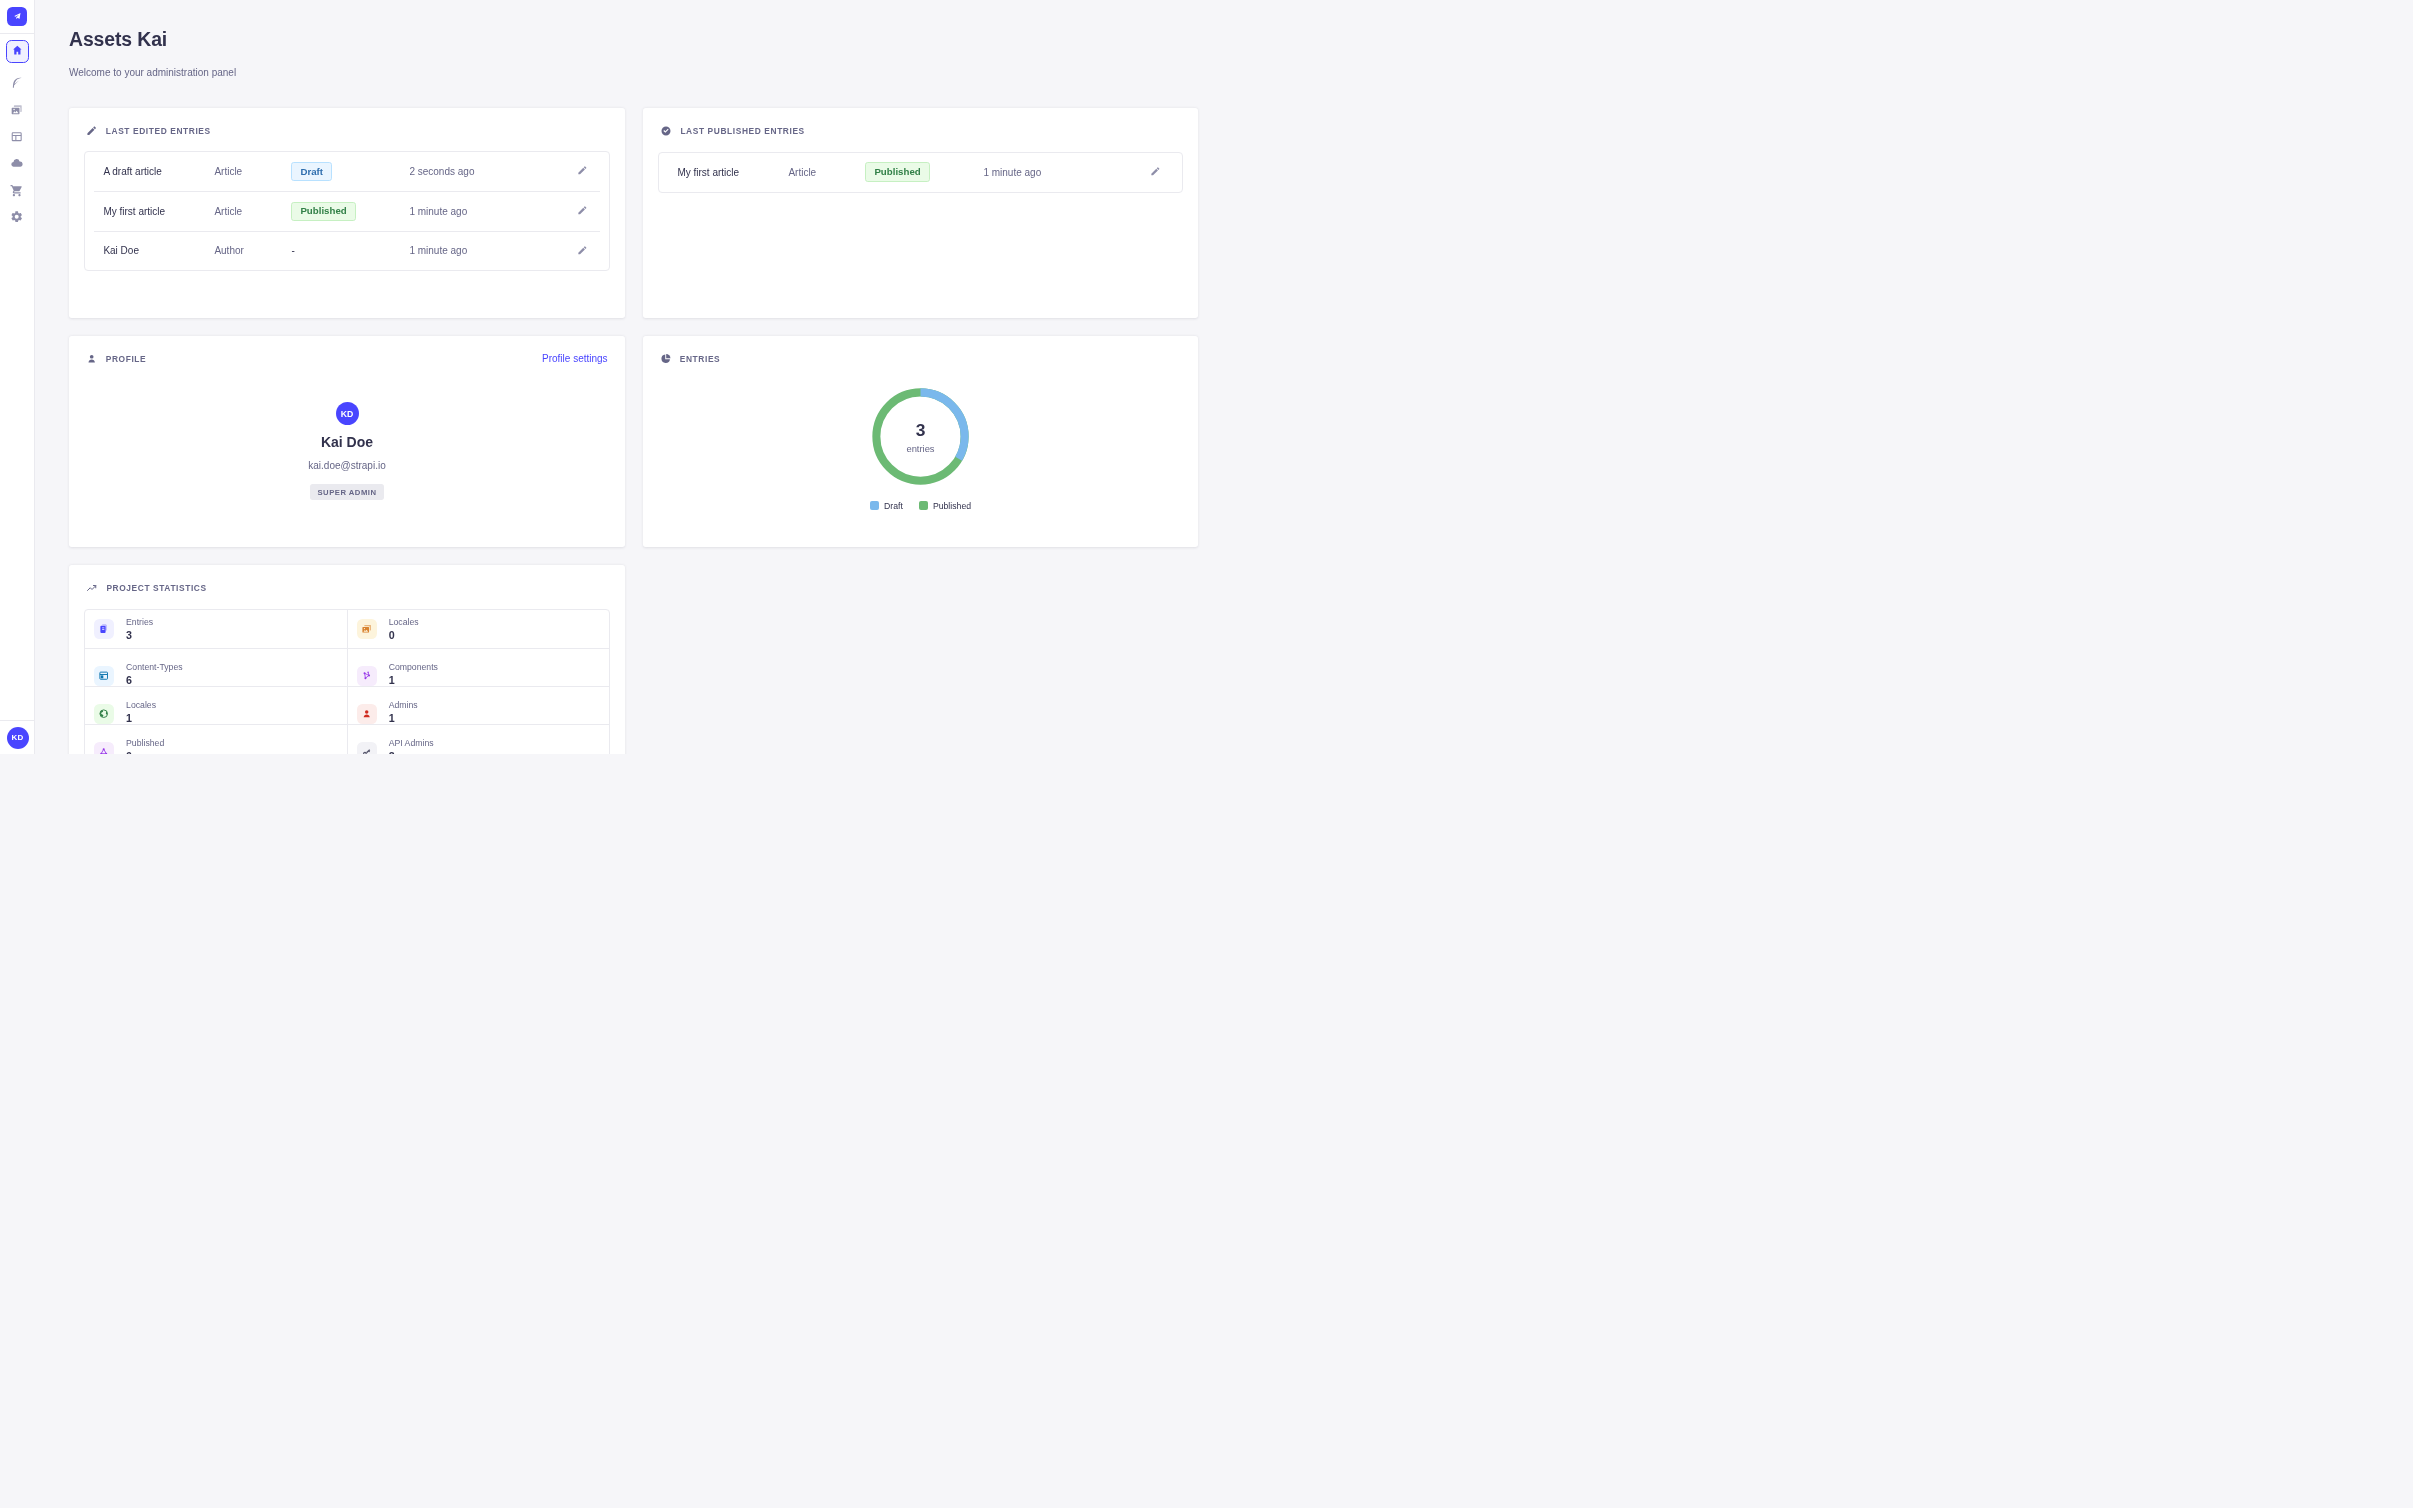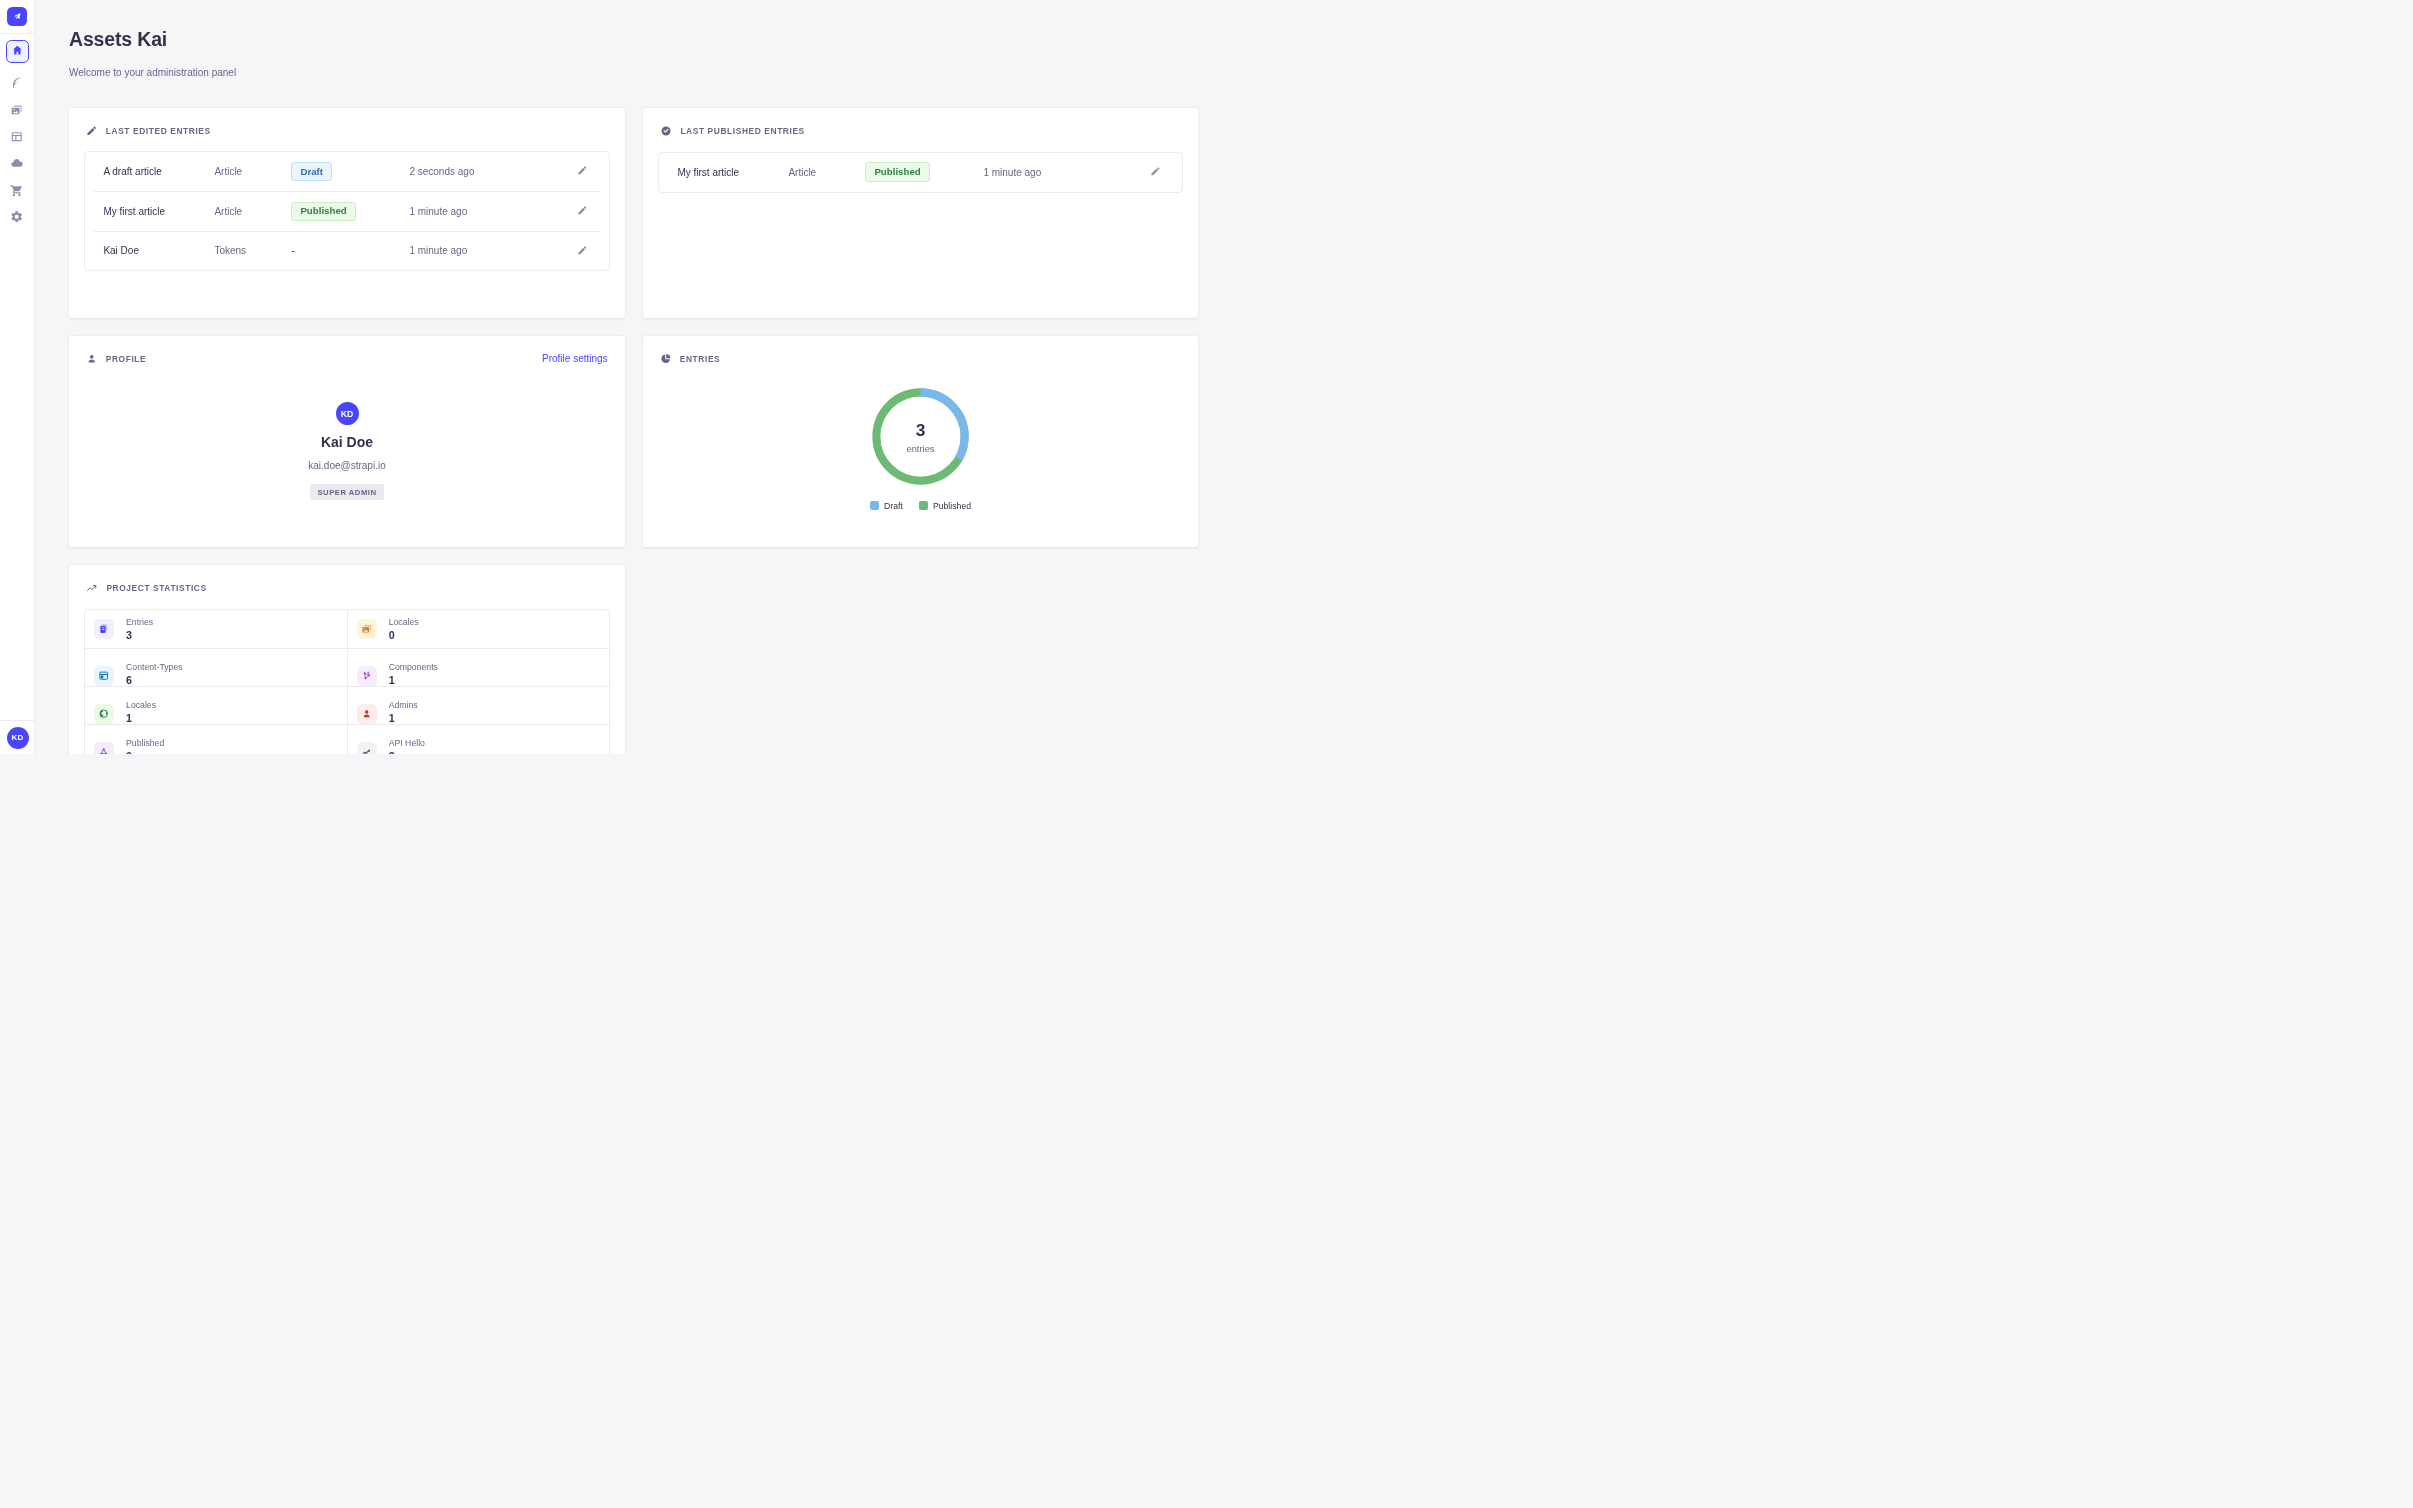--- a/index.html
+++ b/index.html
@@ -274,21 +274,21 @@
           <span class="cell-time">1 minute ago</span>
           <button class="edit-btn">
             <span><svg width="10.7" height="10.7" viewBox="0 0 24 24">
                   <path d="M3 17.25V21h3.75L17.81 9.94l-3.75-3.75L3 17.25zM20.71 7.04a1 1 0 000-1.41l-2.34-2.34a1 1 0 00-1.41 0l-1.83 1.83 3.75 3.75 1.83-1.83z" fill="#8e8ea9"></path>
                 </svg></span>
           </button>
         </div>
         <div class="row-sep"></div>
         <div class="entry-row">
           <span class="cell-name">Kai Doe</span>
-          <span class="cell-type">Tokens</span>
+          <span class="cell-type">Author</span>
           <span class="cell-status">-</span>
           <span class="cell-time">1 minute ago</span>
           <button class="edit-btn">
             <span><svg width="10.7" height="10.7" viewBox="0 0 24 24">
                   <path d="M3 17.25V21h3.75L17.81 9.94l-3.75-3.75L3 17.25zM20.71 7.04a1 1 0 000-1.41l-2.34-2.34a1 1 0 00-1.41 0l-1.83 1.83 3.75 3.75 1.83-1.83z" fill="#8e8ea9"></path>
                 </svg></span>
           </button>
         </div>
       </div>
     </section>
@@ -488,21 +488,21 @@
         <div class="stat-cell">
           <span class="stat-tile tile-gray">
             <svg width="11.4" height="11.4" viewBox="0 0 24 24">
                 <g fill="#58586e">
                   <path fill-rule="evenodd" d="M8.2 12.1a3.9 3.9 0 102.8 6.7 3.9 3.9 0 00-2.8-6.7zm0 5.2a1.35 1.35 0 110-2.7 1.35 1.35 0 010 2.7z"></path>
                   <path d="M10.6 13.4l6.8-6.8 2.1 2.1-1.6 1.6 1.3 1.3-1.8 1.8-1.3-1.3-3.4 3.4z"></path>
                 </g>
               </svg>
           </span>
           <div>
-            <div class="stat-label">API Hello</div>
+            <div class="stat-label">API Admins</div>
             <div class="stat-value">2</div>
           </div>
         </div>
 
       </div>
     </section>
 
   </div>
 </main>
 

